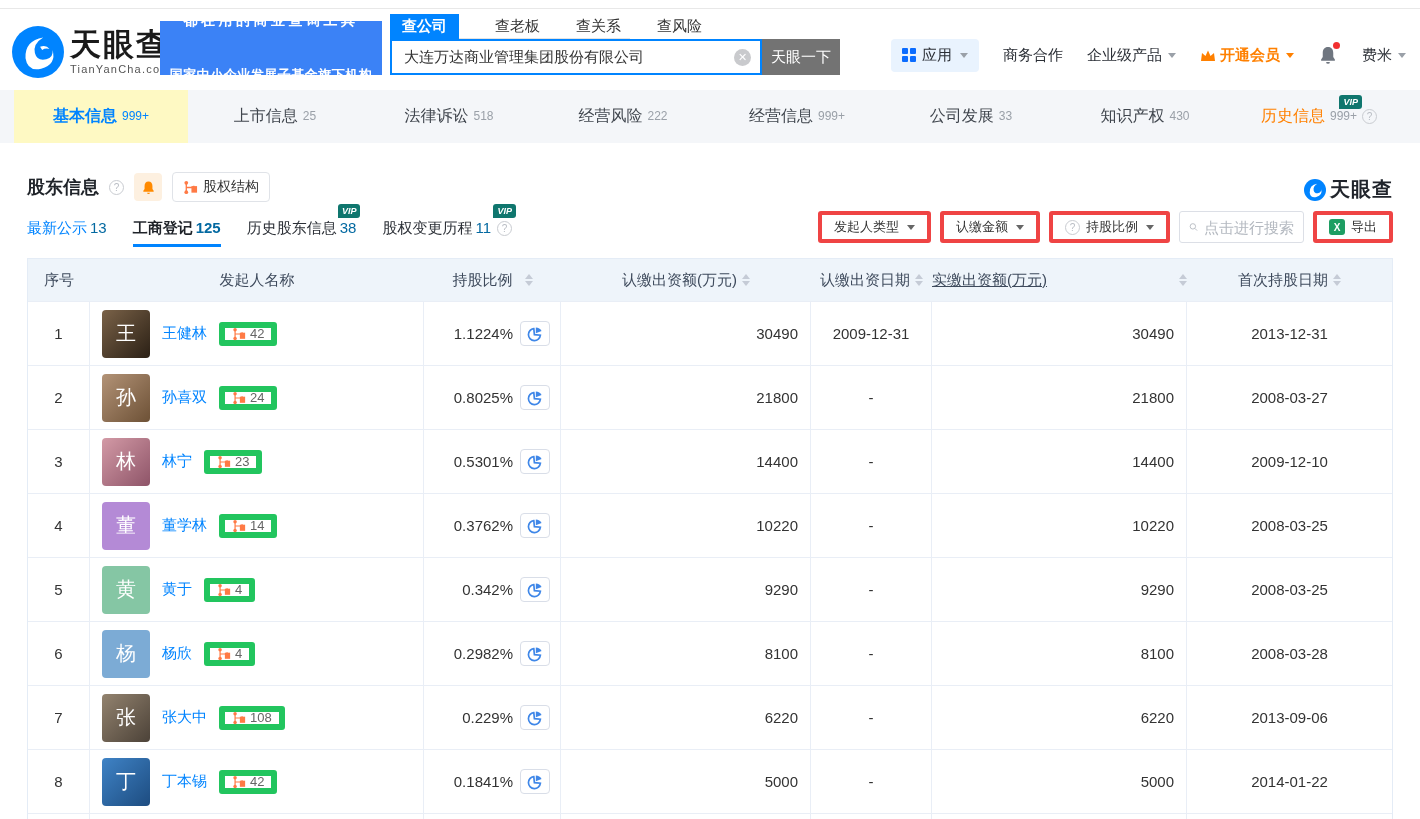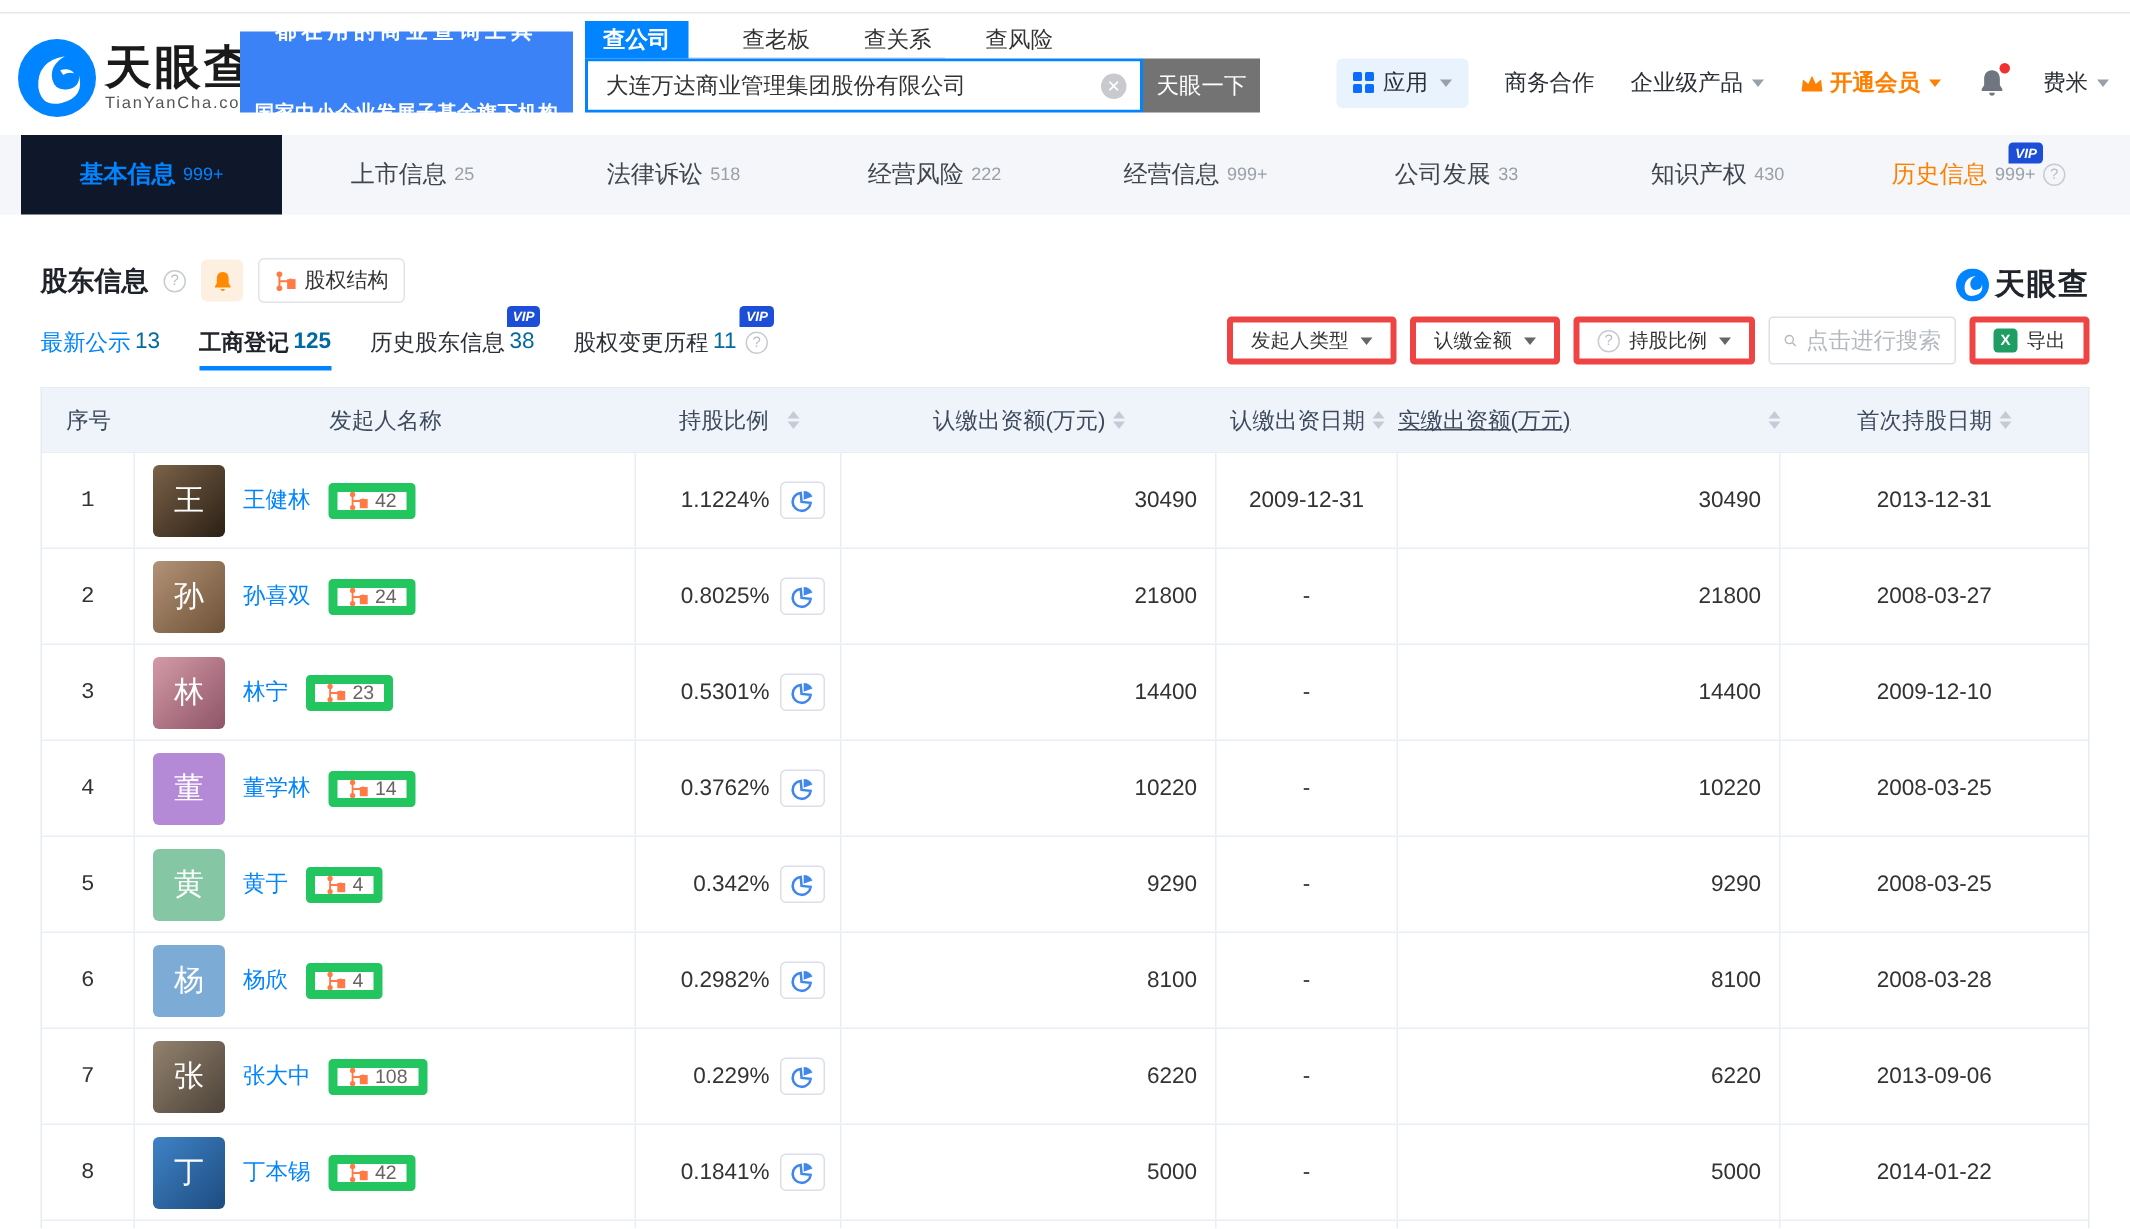--- a/index.html
+++ b/index.html
@@ -46,24 +46,24 @@
   .nav-item.vip .caret { border-top-color:#ff8000; }
   .bell-wrap { position:relative; cursor:pointer; display:flex; }
   .red-dot { position:absolute; right:-2px; top:-3px; width:7px; height:7px; background:#f23030; border-radius:50%; }
 
   
   .main-tabs { position:absolute; left:0; top:90px; width:1420px; height:53px; background:#f4f6f9;
                display:flex; padding:0 14px; }
   .mtab { flex:1; display:flex; align-items:center; justify-content:center; gap:5px; font-size:16px;
           color:#40464e; cursor:pointer; position:relative; }
   .mtab .cnt { font-size:12px; color:#9aa0a8; position:relative; top:-1px; }
-  .mtab.active { background:#0f172a; color:#0084ff; font-weight:bold; }
+  .mtab.active { background:#fef9c3; color:#0084ff; font-weight:bold; }
   .mtab.active .cnt { color:#0084ff; font-weight:normal; }
   .mtab.history { color:#ff8000; }
-  .vip-badge { position:absolute; background:#1d4ed8; color:#fff; font-size:9px; font-style:italic;
+  .vip-badge { position:absolute; background:#0f766e; color:#fff; font-size:9px; font-style:italic;
                font-weight:bold; line-height:1; padding:2.5px 4px; border-radius:3px 3px 3px 0; }
   .mtab .vip-badge { top:5px; right:44px; }
 
   
   .sec-title-row { position:absolute; left:27px; top:172px; display:flex; align-items:center; gap:10px; }
   .sec-title { font-size:18px; font-weight:bold; color:#1f2329; }
   .qicon { width:15px; height:15px; border:1px solid #c9ccd1; border-radius:50%; color:#b9bdc4;
            font-size:10px; display:inline-flex; align-items:center; justify-content:center; cursor:pointer; flex:none; }
   .bell-btn { width:28px; height:28px; background:#fdf0e0; border-radius:4px; display:flex;
               align-items:center; justify-content:center; cursor:pointer; }
@@ -94,21 +94,21 @@
   .xls { width:16px; height:16px; background:#1e9e63; color:#fff; border-radius:3px; font-size:10px;
          font-weight:bold; display:flex; align-items:center; justify-content:center; }
 
   
   .table { position:absolute; left:27px; top:258px; width:1366px; border:1px solid #e4ecf6; border-bottom:none; }
   .thead { display:flex; height:42px; background:#eef4fa; align-items:center; }
   .th { display:flex; align-items:center; justify-content:center; font-size:15px; color:#3e4a5c; height:100%; }
   .tr { display:flex; height:64px; border-top:1px solid #e9eef6; background:#fff; }
   .td { display:flex; align-items:center; border-right:1px solid #e9eef6; font-size:15px; color:#333; height:100%; }
   .td:last-child { border-right:none; }
-  .c1 { width:62px;  justify-content:center;font-family:Liberation Mono, monospace; }
+  .c1 { width:62px;  justify-content:center; }
   .c2 { width:334px; padding-left:12px; gap:12px; }
   .c3 { width:137px; justify-content:flex-end; padding-right:10px; gap:7px; }
   .c4 { width:250px; justify-content:flex-end; padding-right:12px; }
   .c5 { width:121px; justify-content:center; }
   .c6 { width:255px; justify-content:flex-end; padding-right:12px; }
   .c7 { width:205px; justify-content:center; }
 
   .sort { display:inline-flex; flex-direction:column; gap:2px; margin-left:5px; }
   .sort i { width:0; height:0; border-left:4px solid transparent; border-right:4px solid transparent; }
   .sort .up { border-bottom:5px solid #c5cbd6; }

